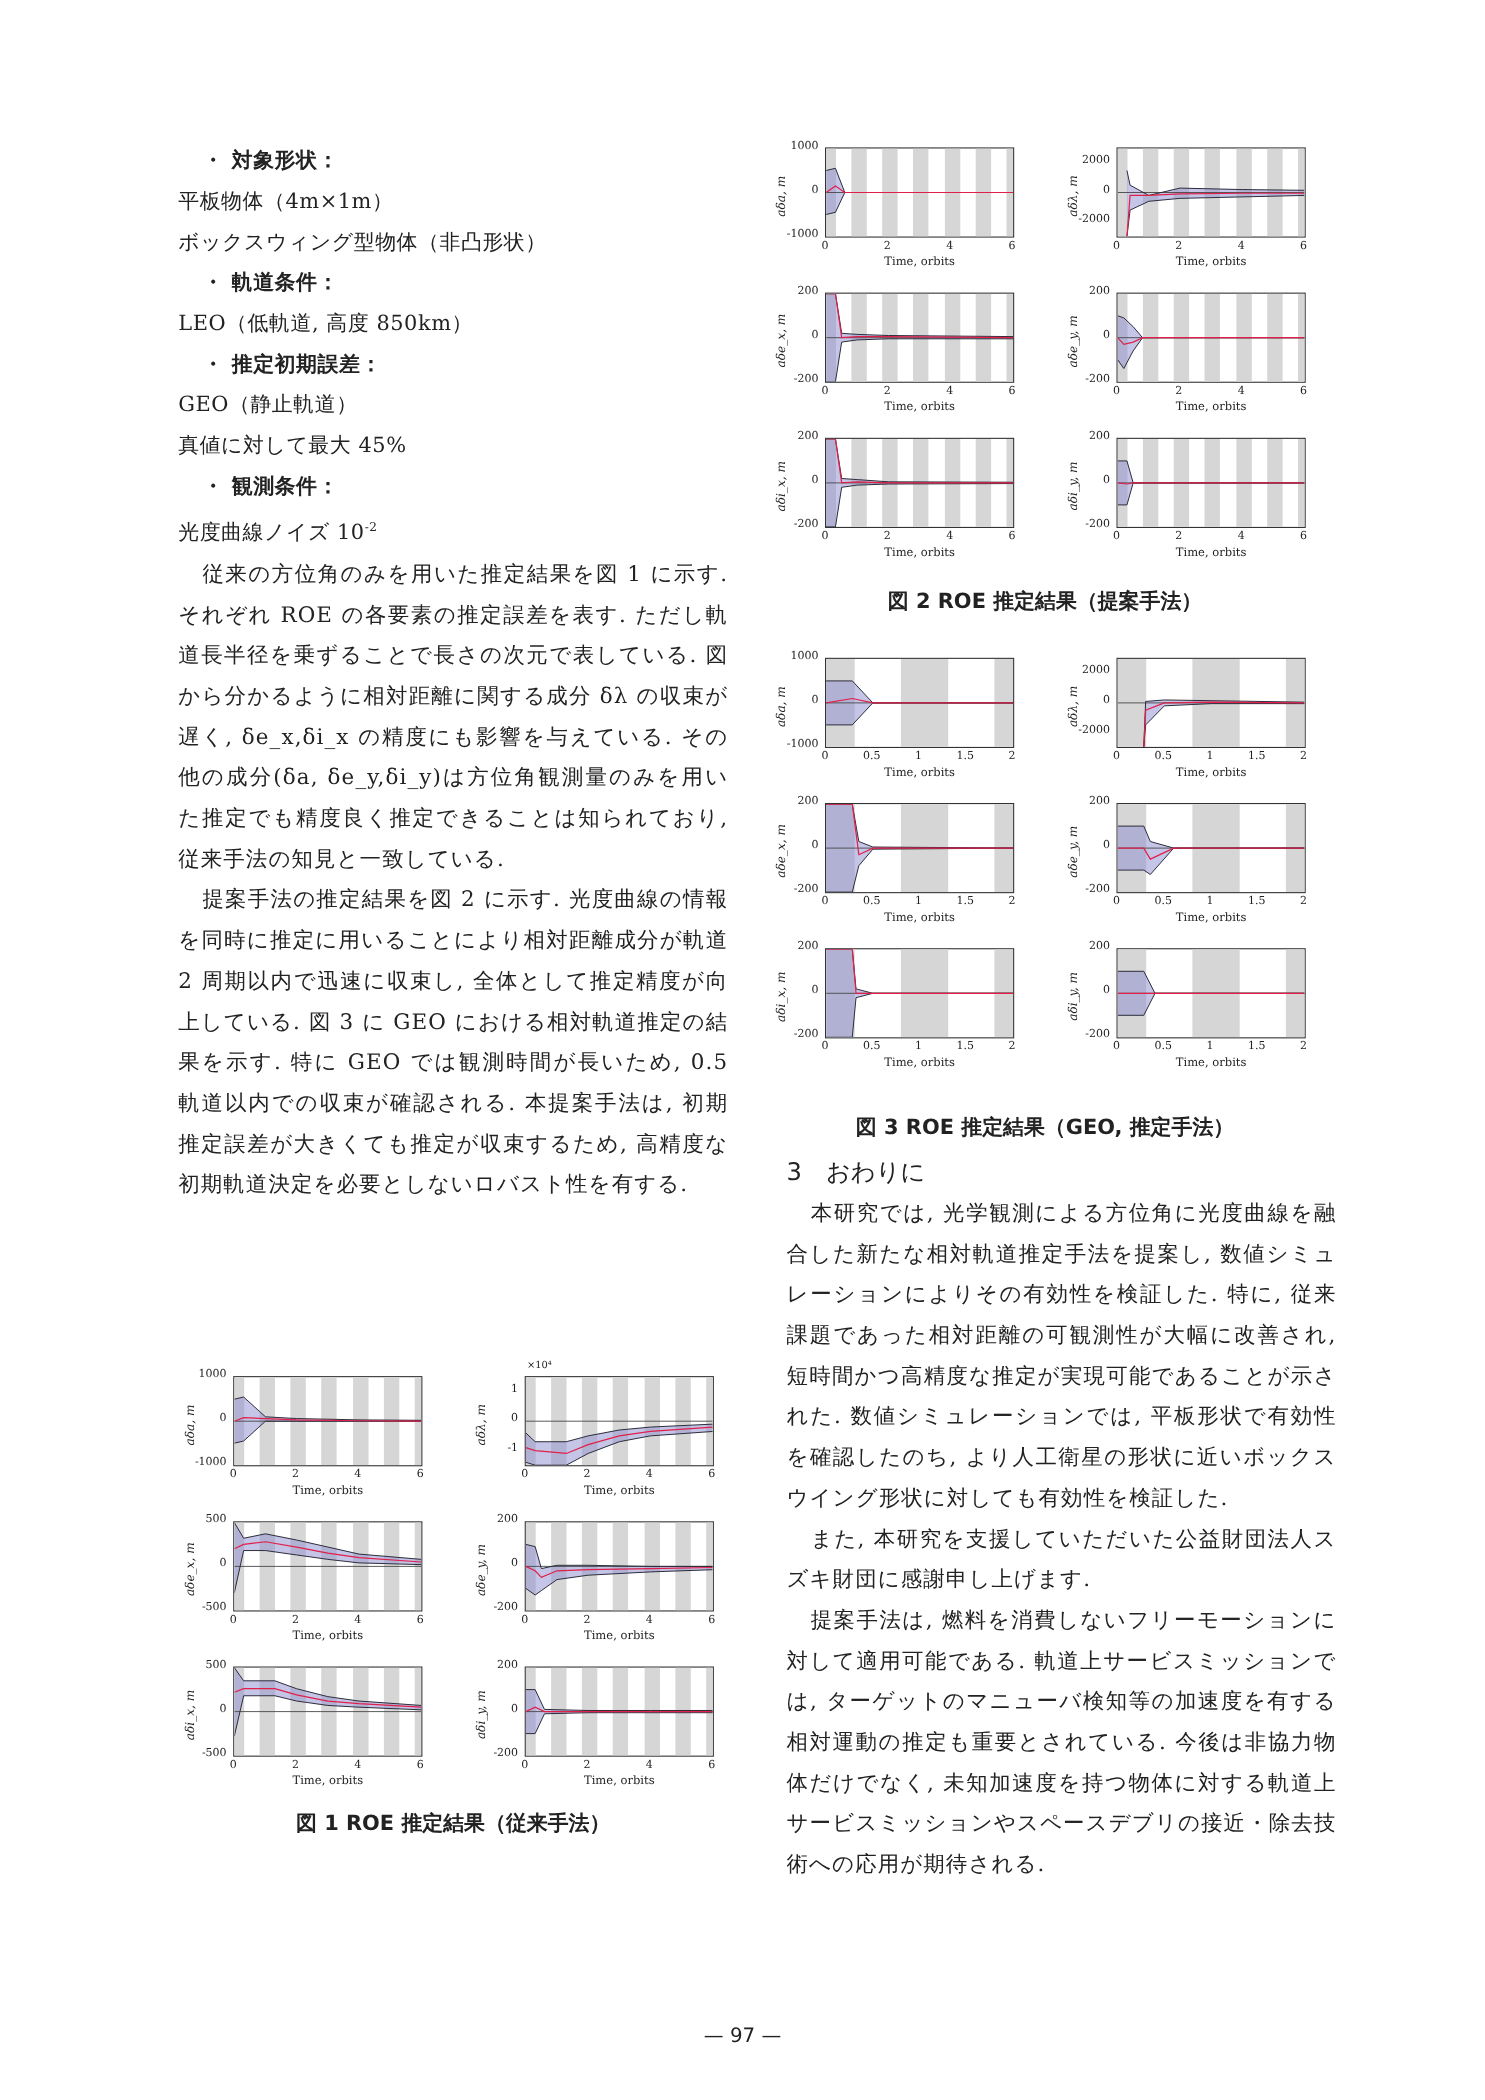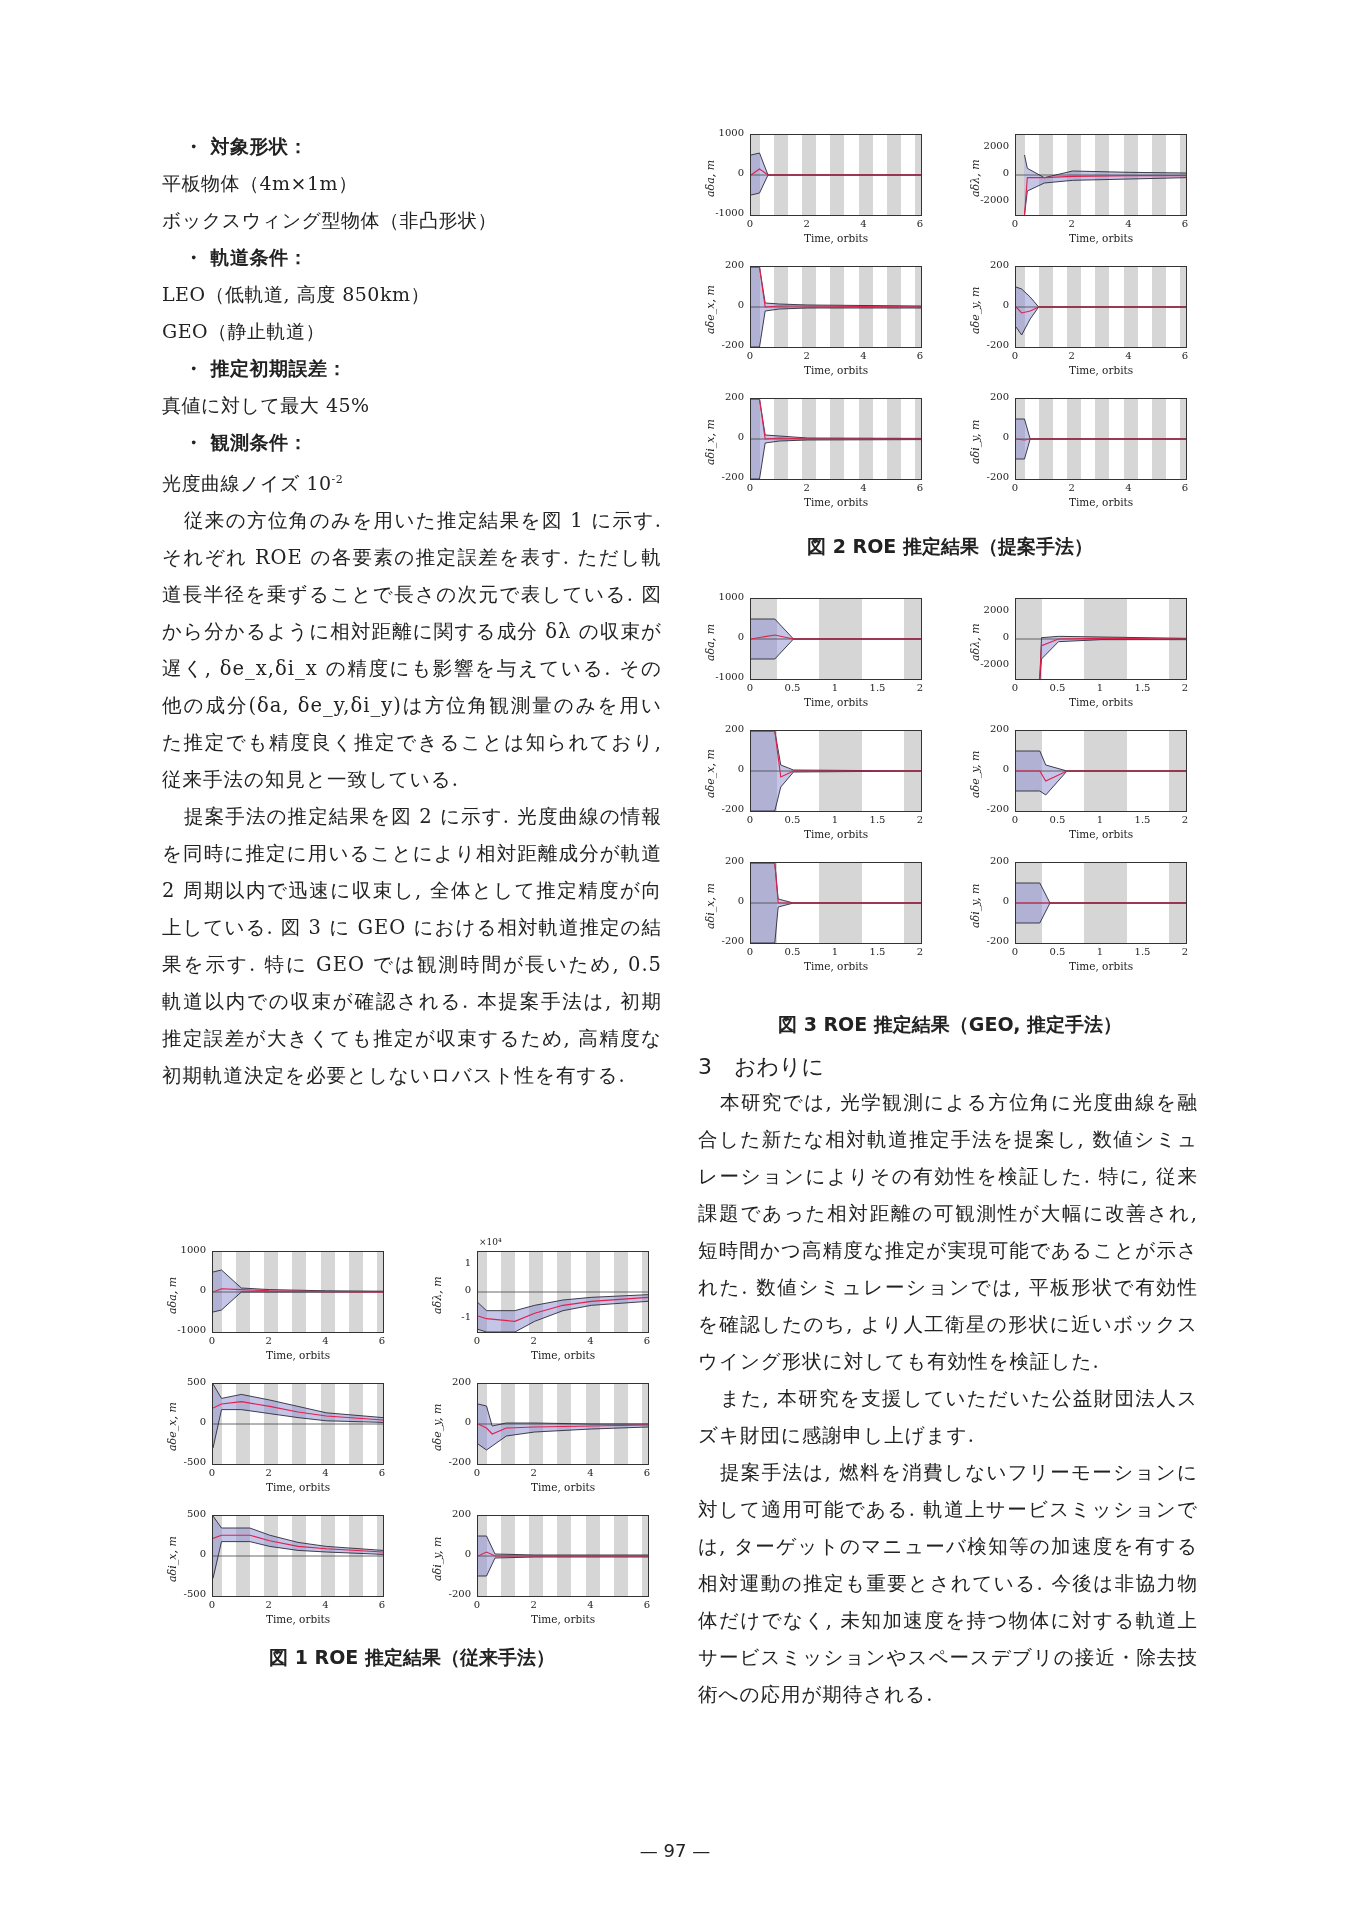--- a/index.html
+++ b/index.html
@@ -30,22 +30,22 @@
 </head>
 <body>
 
 <div class="col-left">
   <div id="conditions">
       <div class="line bullet">・ 対象形状：</div>
       <div class="line">平板物体（4m×1m）</div>
       <div class="line">ボックスウィング型物体（非凸形状）</div>
       <div class="line bullet">・ 軌道条件：</div>
       <div class="line">LEO（低軌道, 高度 850km）</div>
+      <div class="line bullet">・ 推定初期誤差：</div>
       <div class="line">GEO（静止軌道）</div>
-      <div class="line bullet">・ 推定初期誤差：</div>
       <div class="line">真値に対して最大 45%</div>
       <div class="line bullet">・ 観測条件：</div>
       <div class="line">光度曲線ノイズ 10<sup>-2</sup></div>
     </div>
   <p class="para indent">従来の方位角のみを用いた推定結果を図 1 に示す. それぞれ ROE の各要素の推定誤差を表す. ただし軌道長半径を乗ずることで長さの次元で表している. 図から分かるように相対距離に関する成分 δλ の収束が遅く, δe_x,δi_x の精度にも影響を与えている. その他の成分(δa, δe_y,δi_y)は方位角観測量のみを用いた推定でも精度良く推定できることは知られており, 従来手法の知見と一致している.</p>
   <p class="para indent">提案手法の推定結果を図 2 に示す. 光度曲線の情報を同時に推定に用いることにより相対距離成分が軌道 2 周期以内で迅速に収束し, 全体として推定精度が向上している. 図 3 に GEO における相対軌道推定の結果を示す. 特に GEO では観測時間が長いため, 0.5 軌道以内での収束が確認される. 本提案手法は, 初期推定誤差が大きくても推定が収束するため, 高精度な初期軌道決定を必要としないロバスト性を有する.</p>
 </div>
 
 <div class="fig" style="left:162px; top:1245px; width:500px;">
   <div class="fig-grid" id="fig1-grid">
@@ -527,20 +527,20 @@
         <div class="xtick" style="left: 92.5px;">0.5</div>
         <div class="xtick" style="left: 135px;">1</div>
         <div class="xtick" style="left: 177.5px;">1.5</div>
         <div class="xtick" style="left: 220px;">2</div>
         <div class="xlabel">Time, orbits</div>
       </div>
     </div>
   <div class="caption" style="margin-top:28px;">図 3 ROE 推定結果（GEO, 推定手法）</div>
 </div>
 
-<div style="position:absolute; left:698px; top:1050px; width:500px;">
+<div style="position:absolute; left:715px; top:1050px; width:500px;">
   <div class="section-head">3　おわりに</div>
   <p class="para indent">本研究では, 光学観測による方位角に光度曲線を融合した新たな相対軌道推定手法を提案し, 数値シミュレーションによりその有効性を検証した. 特に, 従来課題であった相対距離の可観測性が大幅に改善され, 短時間かつ高精度な推定が実現可能であることが示された. 数値シミュレーションでは, 平板形状で有効性を確認したのち, より人工衛星の形状に近いボックスウイング形状に対しても有効性を検証した.</p>
   <p class="para indent">また, 本研究を支援していただいた公益財団法人スズキ財団に感謝申し上げます.</p>
   <p class="para indent">提案手法は, 燃料を消費しないフリーモーションに対して適用可能である. 軌道上サービスミッションでは, ターゲットのマニューバ検知等の加速度を有する相対運動の推定も重要とされている. 今後は非協力物体だけでなく, 未知加速度を持つ物体に対する軌道上サービスミッションやスペースデブリの接近・除去技術への応用が期待される.</p>
 </div>
 
 <div class="pagenum">— 97 —</div>
 
 </body></html>

